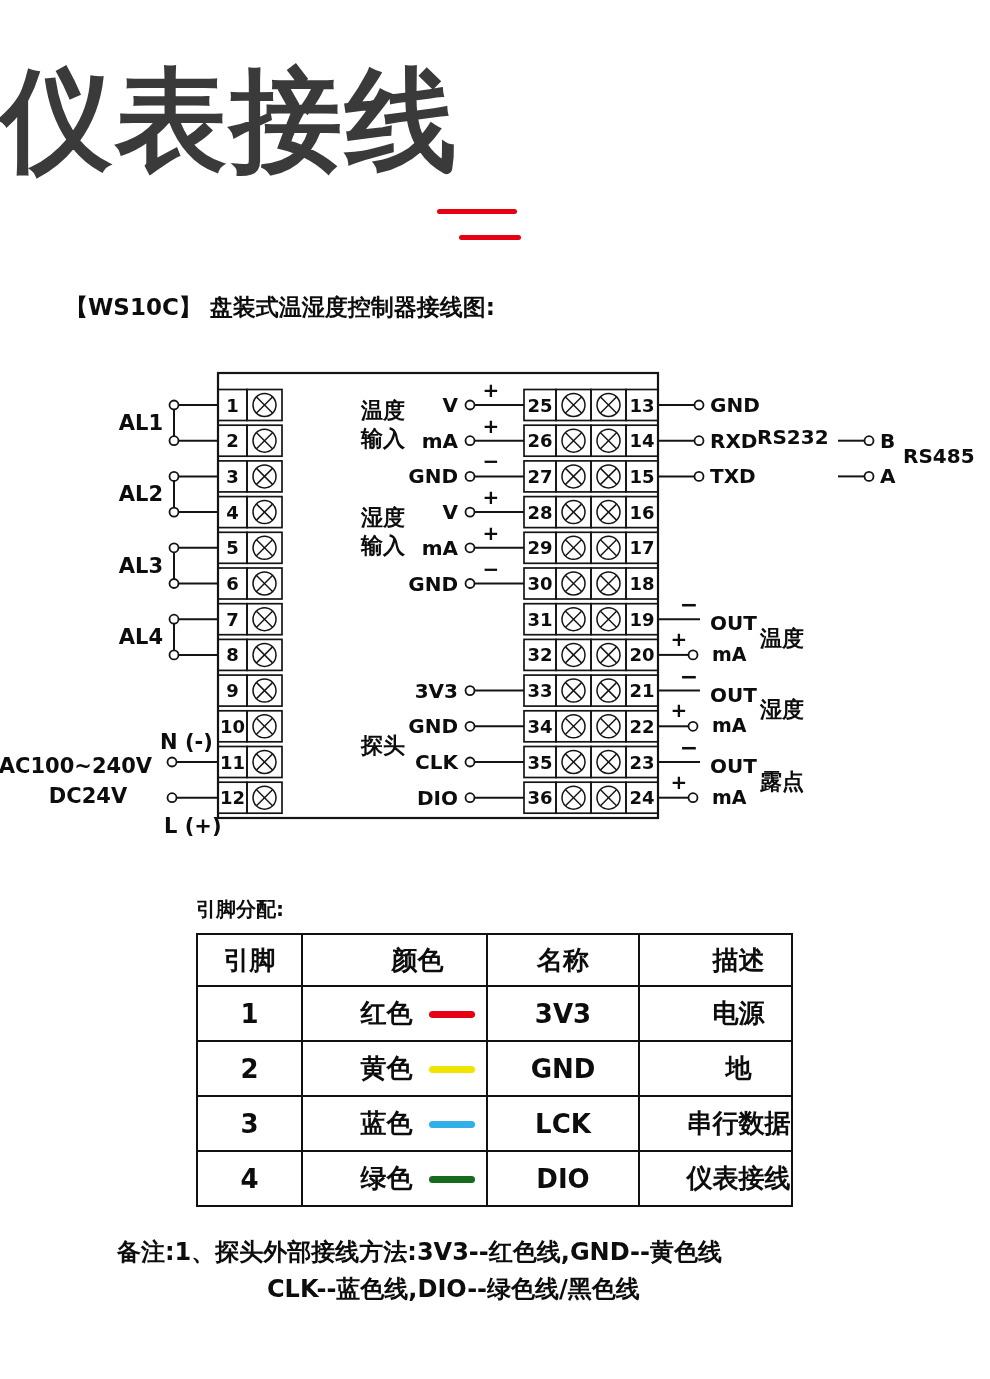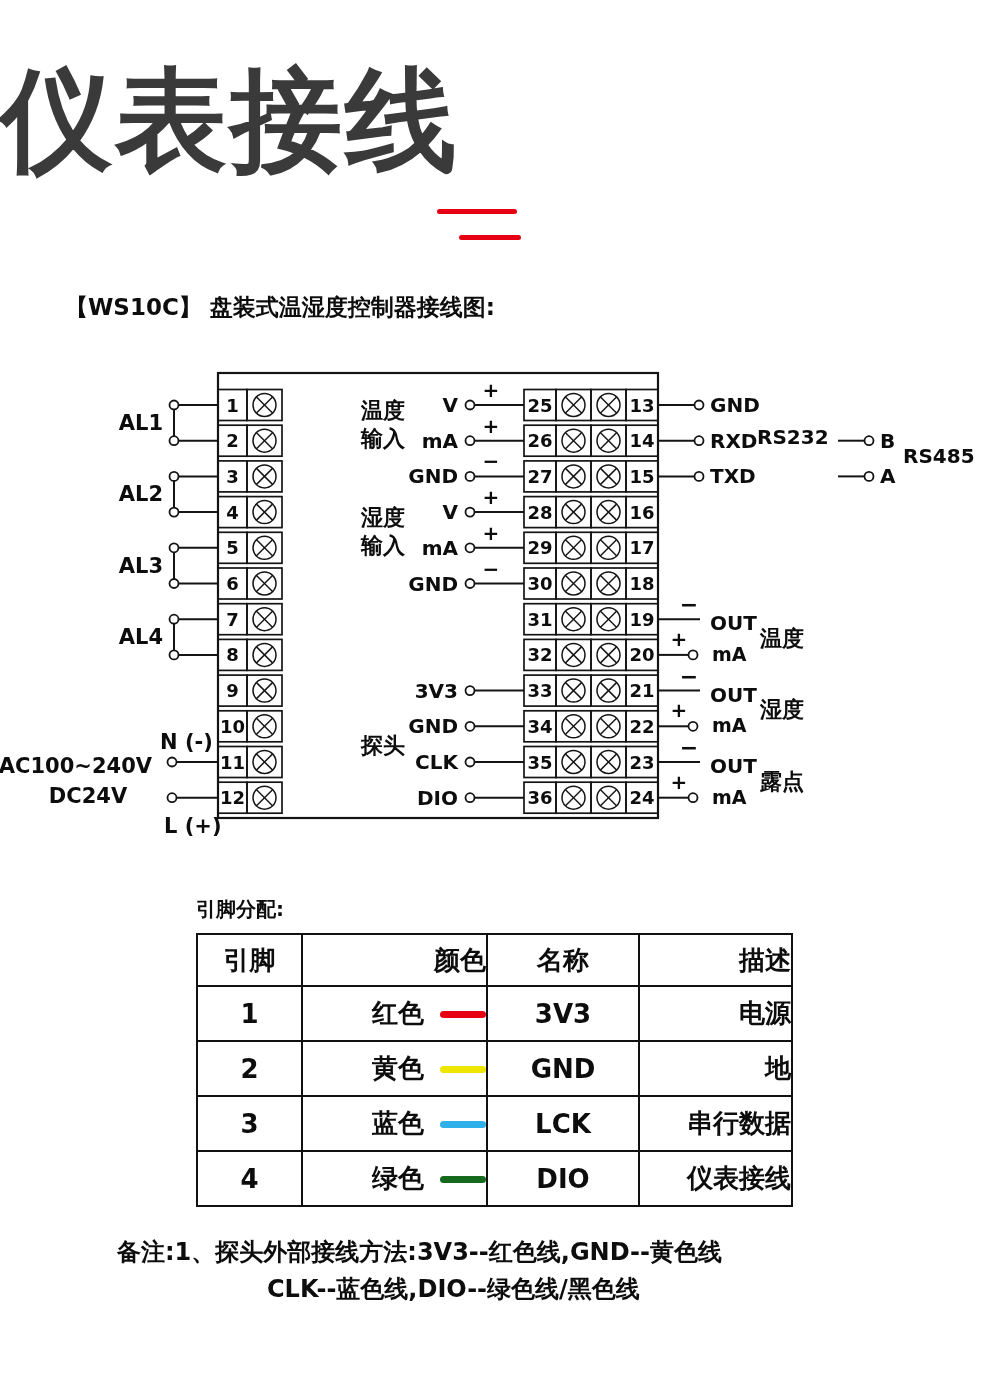--- a/index.html
+++ b/index.html
@@ -17,21 +17,21 @@
 
   .diagram { position:absolute; left:0; top:0; width:990px; height:1379px; pointer-events:none; }
 
   .pin-title { position:absolute; left:196px; top:876px; font-size:20px; font-weight:800;margin-top:20px; }
   .pin-table { position:absolute; left:196px; top:933px; width:595px;
                border-collapse:collapse; table-layout:fixed; }
   .pin-table th, .pin-table td { border:2px solid #111; font-size:26px; color:#0d0d0d; }
   .pin-table th { height:52px; font-weight:700;margin-top:15px; }
   .pin-table td { height:55px; font-weight:600; }
   .cell-center { text-align:center; }
-  .cell-left   { text-align:right; padding-left:46px; }
+  .cell-left   { text-align:center; padding-left:46px; }
   .color-dash  { display:inline-block; width:46px; height:7px; border-radius:3.5px;
                  margin-left:16px; vertical-align:middle; }
 
   .note  { position:absolute; font-size:24px; font-weight:600; }
   .note1 { left:117px; top:1236px;text-align:center; }
   .note2 { left:267px; top:1273px; }
   .note3 { left:152px; top:1310px; }
 </style>
 </head>
 <body>

